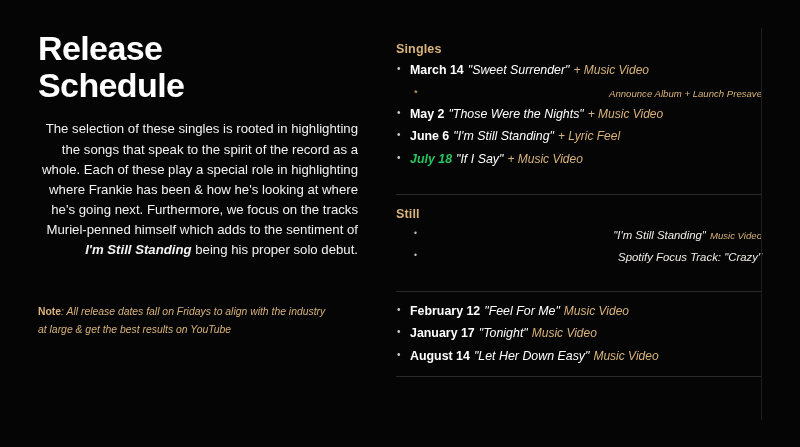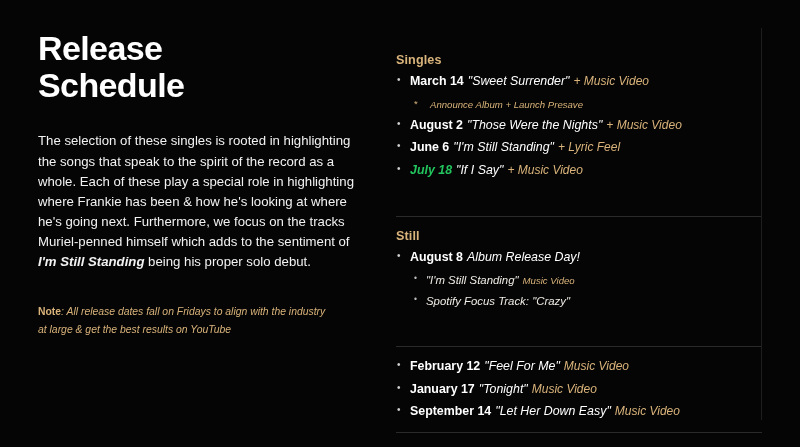--- a/index.html
+++ b/index.html
@@ -29,29 +29,30 @@
     top: 30px;
     width: 320px;
   }
 
   .deck-title {
     font-size: 34px;
     line-height: 1.08;
     font-weight: 700;
     letter-spacing: -0.6px;
     color: #ffffff;
-    margin: 0 0 28px 0;
+    margin: 0 0 16px 0;
     white-space: pre-line;
   }
 
   .body-copy {
     font-size: 13.2px;
     line-height: 1.52;
     color: #f2f2f2;
     margin: 0;
+    text-align: right;
   }
   .body-copy .emph {
     font-weight: 700;
     font-style: italic;
   }
 
   .note-block {
     position: absolute;
     left: 38px;
     top: 303px;
@@ -68,21 +69,21 @@
   }
 
   
   .right-col {
     position: absolute;
     left: 396px;
     top: 42px;
     width: 366px;
   }
 
-  .section { position: relative; margin-top: 11px; }
+  .section { position: relative; }
 
   .section-rule {
     border-top: 1px solid #2a2a2a;
     margin: 0 0 12px 0;
   }
 
   .section-heading {
     font-size: 12.6px;
     font-weight: 700;
     color: #d9b47c;
@@ -110,20 +111,21 @@
     left: 1px;
     top: 0;
     color: #cfcfcf;
     font-size: 10px;
   }
 
   li.sub {
     padding-left: 30px;
     font-size: 11.4px;
     margin-bottom: 7px;
+    text-align: right;
   }
   li.sub::before {
     content: "\2022";
     left: 18px;
     color: #bdbdbd;
     font-size: 8.5px;
   }
   li.sub-star::before {
     content: "\002A";
     left: 18px;
@@ -202,40 +204,37 @@
     <div class="section">
       <div class="section-heading">Singles</div>
       <ul class="items">
         <li class="item">
           <span class="date">March 14</span><span class="track">"Sweet Surrender"</span><span class="tag">+ Music Video</span>
         </li>
         <li class="item sub sub-star">
           <span class="sub-tag">Announce Album + Launch Presave</span>
         </li>
         <li class="item">
-          <span class="date">August 2</span><span class="track">"Those Were the Nights"</span><span class="tag">+ Music Video</span>
+          <span class="date">May 2</span><span class="track">"Those Were the Nights"</span><span class="tag">+ Music Video</span>
         </li>
         <li class="item">
           <span class="date">June 6</span><span class="track">"I'm Still Standing"</span><span class="tag">+ Lyric Feel</span>
         </li>
         <li class="item">
           <span class="date-italic">July 18</span><span class="track">"If I Say"</span><span class="tag">+ Music Video</span>
         </li>
       </ul>
     </div>
 
     <div class="sec-gap"></div>
 
     <div class="section">
       <div class="section-rule"></div>
       <div class="section-heading">Still</div>
       <ul class="items">
-        <li class="item">
-          <span class="date">August 8</span><span class="track">Album Release Day!</span>
-        </li>
         <li class="item sub">
           <span class="sub-text">"I'm Still Standing"</span><span class="sub-tag">Music Video</span>
         </li>
         <li class="item sub">
           <span class="sub-text">Spotify Focus Track: "Crazy"</span>
         </li>
       </ul>
     </div>
 
     <div class="sec-gap"></div>
@@ -243,21 +242,21 @@
     <div class="section">
       <div class="section-rule"></div>
       <ul class="items">
         <li class="item">
           <span class="date">February 12</span><span class="track">"Feel For Me"</span><span class="tag">Music Video</span>
         </li>
         <li class="item">
           <span class="date">January 17</span><span class="track">"Tonight"</span><span class="tag">Music Video</span>
         </li>
         <li class="item">
-          <span class="date">September 14</span><span class="track">"Let Her Down Easy"</span><span class="tag">Music Video</span>
+          <span class="date">August 14</span><span class="track">"Let Her Down Easy"</span><span class="tag">Music Video</span>
         </li>
       </ul>
       <div class="spacer-rule"></div>
     </div>
 
   </div>
 
   <div class="v-guide"></div>
 
 </div>

